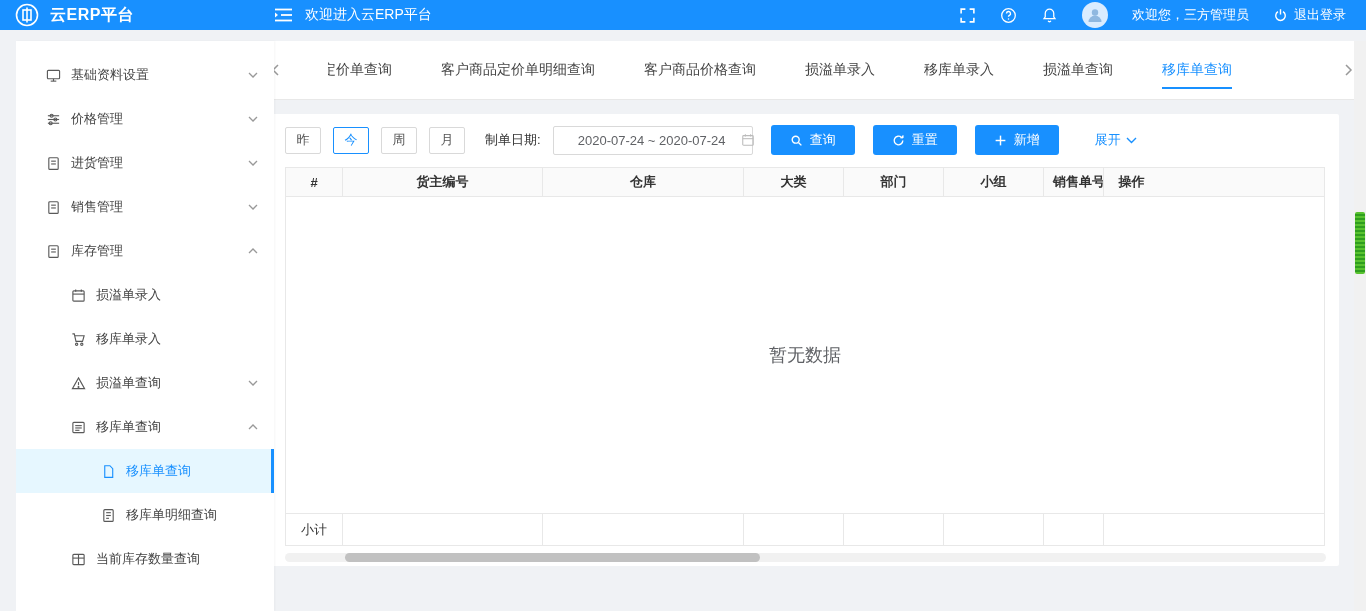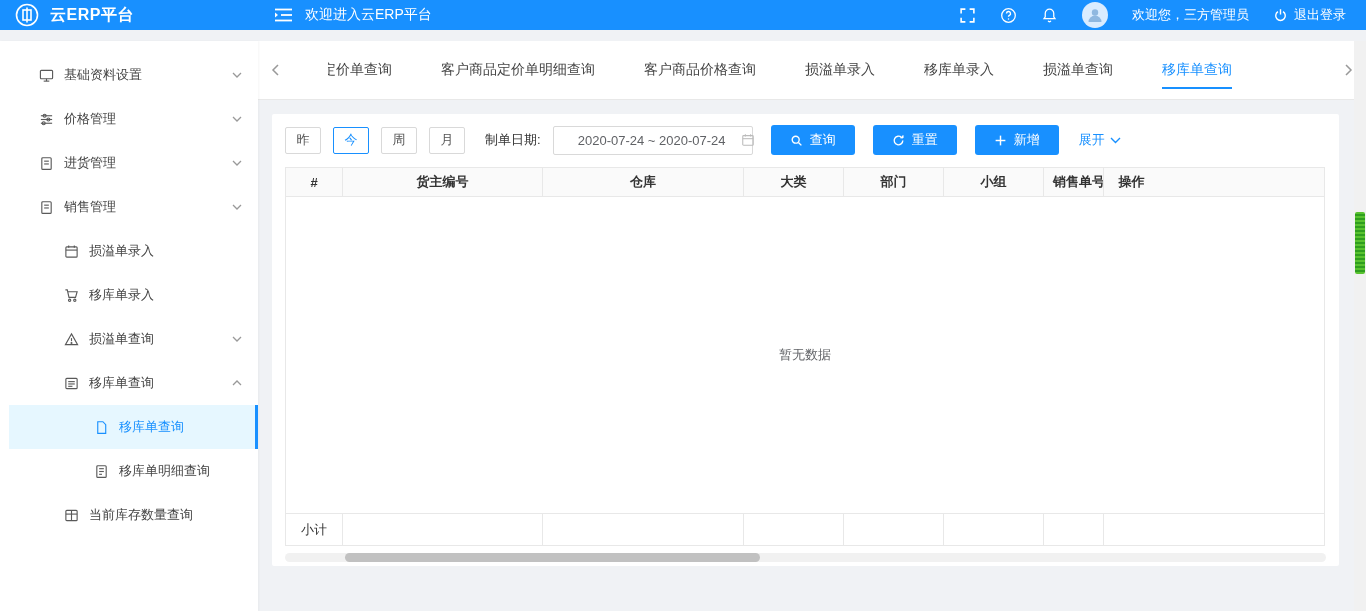--- a/index.html
+++ b/index.html
@@ -24,24 +24,23 @@
   .header-right { margin-left:auto; display:flex; align-items:center; gap:24px; padding-right:20px; font-size:13px; }
   .h-icon { width:17px; height:17px; color:#fff; cursor:pointer; }
   .avatar {
     width:26px; height:26px; border-radius:50%; background:#d9ecff; color:#8fb8e0;
     display:flex; align-items:center; justify-content:center; overflow:hidden;
   }
   .logout { display:flex; align-items:center; gap:6px; cursor:pointer; }
 
   
   .sidebar {
-    position:absolute; top:41px; left:0; bottom:0; width:258px;
+    position:absolute; top:41px; left:16px; bottom:0; width:258px;
     background:#fff; padding-top:12px; overflow:hidden; z-index:10;
     box-shadow:1px 0 2px rgba(0,0,0,.04);
-    padding-left:9px;
   }
   .side-item {
     height:44px; display:flex; align-items:center; gap:10px;
     padding:0 16px 0 30px; font-size:13px; color:#444; cursor:pointer; position:relative;
     white-space:nowrap;
   }
   .side-item.lvl2 { padding-left:55px; }
   .side-item.lvl3 { padding-left:85px; }
   .side-item .chev { margin-left:auto; color:#999; }
   .side-item.active { background:#e6f7ff; color:#1890ff; }
@@ -82,36 +81,36 @@
     border:none; outline:none; flex:1; font-size:13px; color:#606266; text-align:center;
     font-family:inherit; background:transparent; padding:0;
   }
   .cal-icon { width:14px; height:14px; color:#bbb; flex:none; }
   .btn-primary {
     height:30px; border:none; border-radius:3px; background:#1890ff; color:#fff;
     font-size:13px; display:flex; align-items:center; justify-content:center; gap:7px;
     padding:8px 19px; cursor:pointer; margin-left:6px; font-family:inherit;
   }
   .btn-ic { width:13px; height:13px; color:#fff; }
-  .expand-link { color:#1890ff; font-size:13px; display:flex; align-items:center; gap:5px; cursor:pointer; margin-left:8px; }
+  .expand-link { color:#1890ff; font-size:13px; display:flex; align-items:center; gap:5px; cursor:pointer; margin-left:24px; }
 
   
   .table { margin:2px 13px 0; width:1040px; }
   .thead { display:flex; background:#fafafa; border:1px solid #e8e8e8; height:30px; }
   .th, .td {
     flex:none; display:flex; align-items:center; justify-content:center;
     border-right:1px solid #e8e8e8; overflow:hidden; white-space:nowrap;
   }
   .th { font-size:13px; font-weight:bold; color:#333; }
   .td { font-size:13px; color:#333; }
   .c0{width:57px}.c1{width:200px}.c2{width:165px}.c3{width:201px}.c4{width:100px}
   .c5{width:100px}.c6{width:100px}.c7{width:60px; justify-content:flex-start; padding-left:9px;}
   .c8{width:55px; border-right:none;}
   .tbody { border:1px solid #e8e8e8; border-top:none; height:317px; position:relative; background:#fff; }
-  .empty-text { position:absolute; top:50%; left:50%; transform:translate(-50%,-50%); font-size:13px; color:#606266; }
+  .empty-text { position:absolute; top:50%; left:50%; transform:translate(-50%,-50%); font-size:18px; color:#606266; }
   .tfoot { display:flex; border:1px solid #e8e8e8; border-top:none; height:32px; background:#fff; }
 
   .hscroll { margin:7px 13px 0; height:9px; border-radius:5px; background:#f1f1f1; position:relative; }
   .hthumb { position:absolute; top:0; bottom:0; left:60px; width:415px; border-radius:5px; background:#c1c1c1; cursor:pointer; }
 
   
   .vscroll { position:absolute; top:41px; right:0; bottom:0; width:12px; background:#f1f1f1; z-index:30; }
   .vthumb {
     position:absolute; left:1px; right:1px; top:171px; height:62px; border-radius:2px;
     background:repeating-linear-gradient(180deg,#58c22f 0 2px,#2f9e1f 2px 4px);
@@ -245,20 +244,35 @@
         </svg>
     </span>
     <span>销售管理</span>
     <span class="chev">
         <svg width="10" height="6" viewBox="0 0 10 6" fill="none" stroke="currentColor" stroke-width="1.3">
           <path d="M1 1l4 4 4-4"></path>
         </svg>
       </span>
   </div>
 
+  <div class="side-item">
+    <span class="icon-s">
+      <svg viewBox="0 0 16 16" fill="none" stroke="currentColor" stroke-width="1.2">
+          <rect x="3" y="1.8" width="10" height="12.4" rx="1"></rect>
+          <line x1="5.5" y1="5.5" x2="10.5" y2="5.5"></line>
+          <line x1="5.5" y1="8.5" x2="10.5" y2="8.5"></line>
+        </svg>
+    </span>
+    <span>库存管理</span>
+    <span class="chev">
+        <svg width="10" height="6" viewBox="0 0 10 6" fill="none" stroke="currentColor" stroke-width="1.3">
+          <path d="M1 5l4-4 4 4"></path>
+        </svg>
+      </span>
+  </div>
 
   <div class="side-item lvl2">
     <span class="icon-s">
       <svg viewBox="0 0 16 16" fill="none" stroke="currentColor" stroke-width="1.2">
           <rect x="2" y="3" width="12" height="11" rx="1"></rect>
           <line x1="2" y1="6.5" x2="14" y2="6.5"></line>
           <line x1="5" y1="1.5" x2="5" y2="4"></line>
           <line x1="11" y1="1.5" x2="11" y2="4"></line>
         </svg>
     </span>

